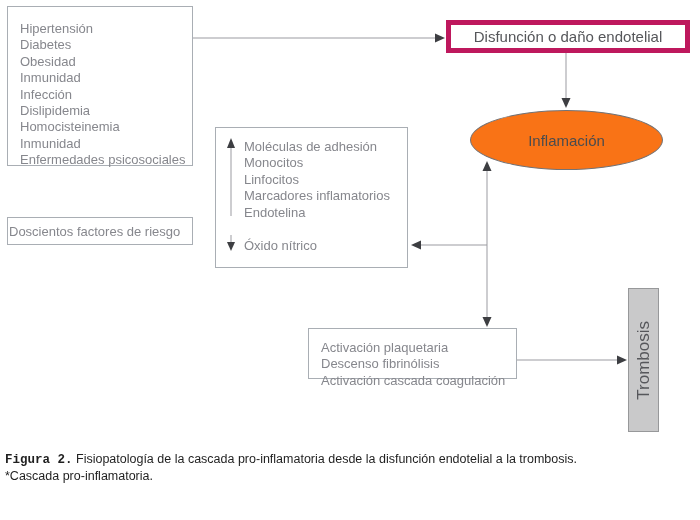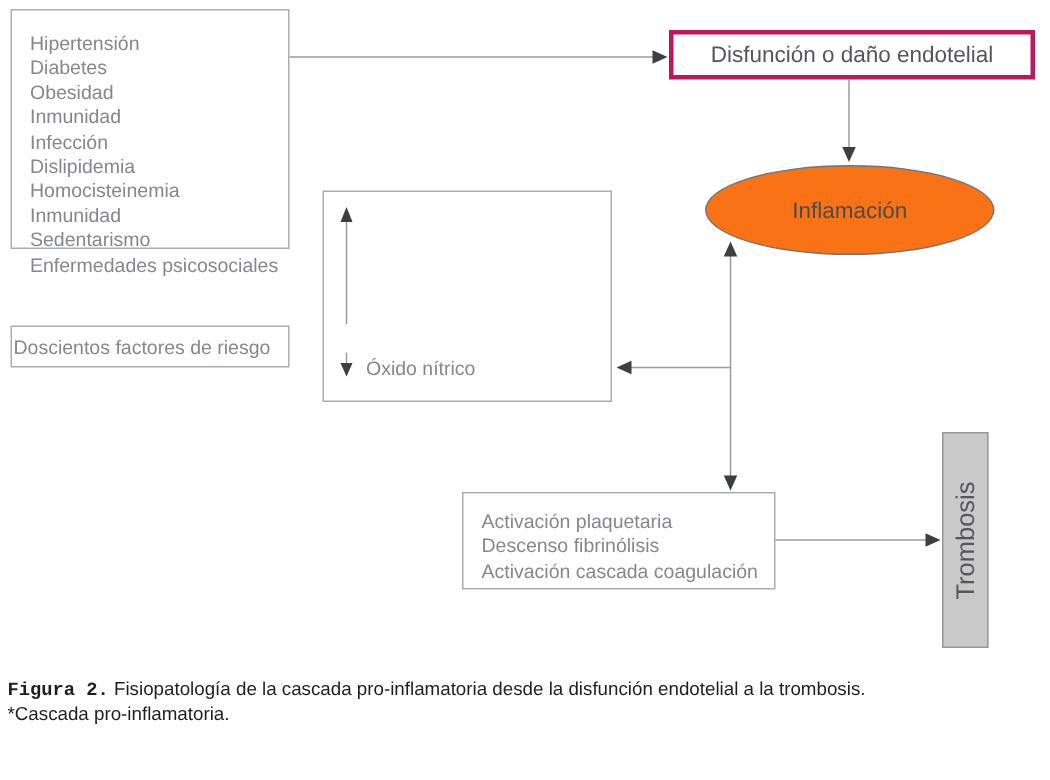--- a/index.html
+++ b/index.html
@@ -18,38 +18,38 @@
     border: 1px solid #a9aeb4;
   }
   .gray-text { color: #86878d; font-size: 13px; }
   .list-line { line-height: 16.4px; white-space: nowrap; }
 
   .risk-factors-box { left: 7px; top: 6px; width: 186px; height: 160px; padding: 14px 0 0 12px; }
   .risk-count-box { left: 7px; top: 217px; width: 186px; height: 28px; display: flex; align-items: center; padding-left: 1px; }
 
   .dysfunction-box {
     left: 446px; top: 20px; width: 244px; height: 33px;
-    border: 3px solid #be185d;
+    border: 5px solid #be185d;
     display: flex; align-items: center; justify-content: center;
     font-size: 15px; color: #55565a; white-space: nowrap;
   }
 
   .inflammation-ellipse {
     position: absolute; left: 470px; top: 110px; width: 193px; height: 60px;
     background: #f97316; border: 1px solid #737376; border-radius: 50%;
     display: flex; align-items: center; justify-content: center;
     font-size: 15px; color: #4b4c4e;
   }
 
   .mediators-box { left: 215px; top: 127px; width: 193px; height: 141px; }
   .mediators-increased { position: absolute; left: 28px; top: 11px; }
   .mediators-decreased { position: absolute; left: 28px; top: 110px; }
   .arrow-svg { position: absolute; overflow: visible; }
 
-  .coagulation-box { left: 308px; top: 328px; width: 209px; height: 65px; padding: 11px 0 0 12px; }
+  .coagulation-box { left: 308px; top: 328px; width: 209px; height: 51px; padding: 11px 0 0 12px; }
 
   .thrombosis-box {
     position: absolute; left: 628px; top: 288px; width: 31px; height: 144px;
     background: #c9c9ca; border: 1px solid #97989a;
     display: flex; align-items: center; justify-content: center;
   }
   .thrombosis-label {
     writing-mode: vertical-rl; transform: rotate(180deg);
     font-size: 17px; color: #56575b; white-space: nowrap;
   }
@@ -69,41 +69,47 @@
 
   <div class="box risk-factors-box gray-text">
       <div class="list-line">Hipertensión</div>
       <div class="list-line">Diabetes</div>
       <div class="list-line">Obesidad</div>
       <div class="list-line">Inmunidad</div>
       <div class="list-line">Infección</div>
       <div class="list-line">Dislipidemia</div>
       <div class="list-line">Homocisteinemia</div>
       <div class="list-line">Inmunidad</div>
-      <div class="list-line">Sedentarismo</div>
       <div class="list-line">Enfermedades psicosociales</div>
     </div>
 
   <div class="box risk-count-box gray-text">
     <span>Doscientos factores de riesgo</span>
   </div>
 
   <div class="box dysfunction-box">
     <span>Disfunción o daño endotelial</span>
   </div>
 
   <div class="inflammation-ellipse">
     <span>Inflamación</span>
   </div>
 
   <div class="box mediators-box">
     <svg class="arrow-svg" style="left:10px; top:10px;" width="10" height="78">
       <line x1="5" y1="10" x2="5" y2="78" stroke="#9b9ba1" stroke-width="1"></line>
       <polygon points="5,0 1,10 9,10" fill="#3d3e42"></polygon>
     </svg>
+    <div class="gray-text mediators-increased">
+        <div class="list-line">Moléculas de adhesión</div>
+        <div class="list-line">Monocitos</div>
+        <div class="list-line">Linfocitos</div>
+        <div class="list-line">Marcadores inflamatorios</div>
+        <div class="list-line">Endotelina</div>
+      </div>
     <svg class="arrow-svg" style="left:10px; top:107px;" width="10" height="17">
       <line x1="5" y1="0" x2="5" y2="8" stroke="#9b9ba1" stroke-width="1"></line>
       <polygon points="5,16 1,7 9,7" fill="#3d3e42"></polygon>
     </svg>
     <div class="gray-text mediators-decreased">
         <div class="list-line">Óxido nítrico</div>
       </div>
   </div>
 
   <div class="box coagulation-box gray-text">

